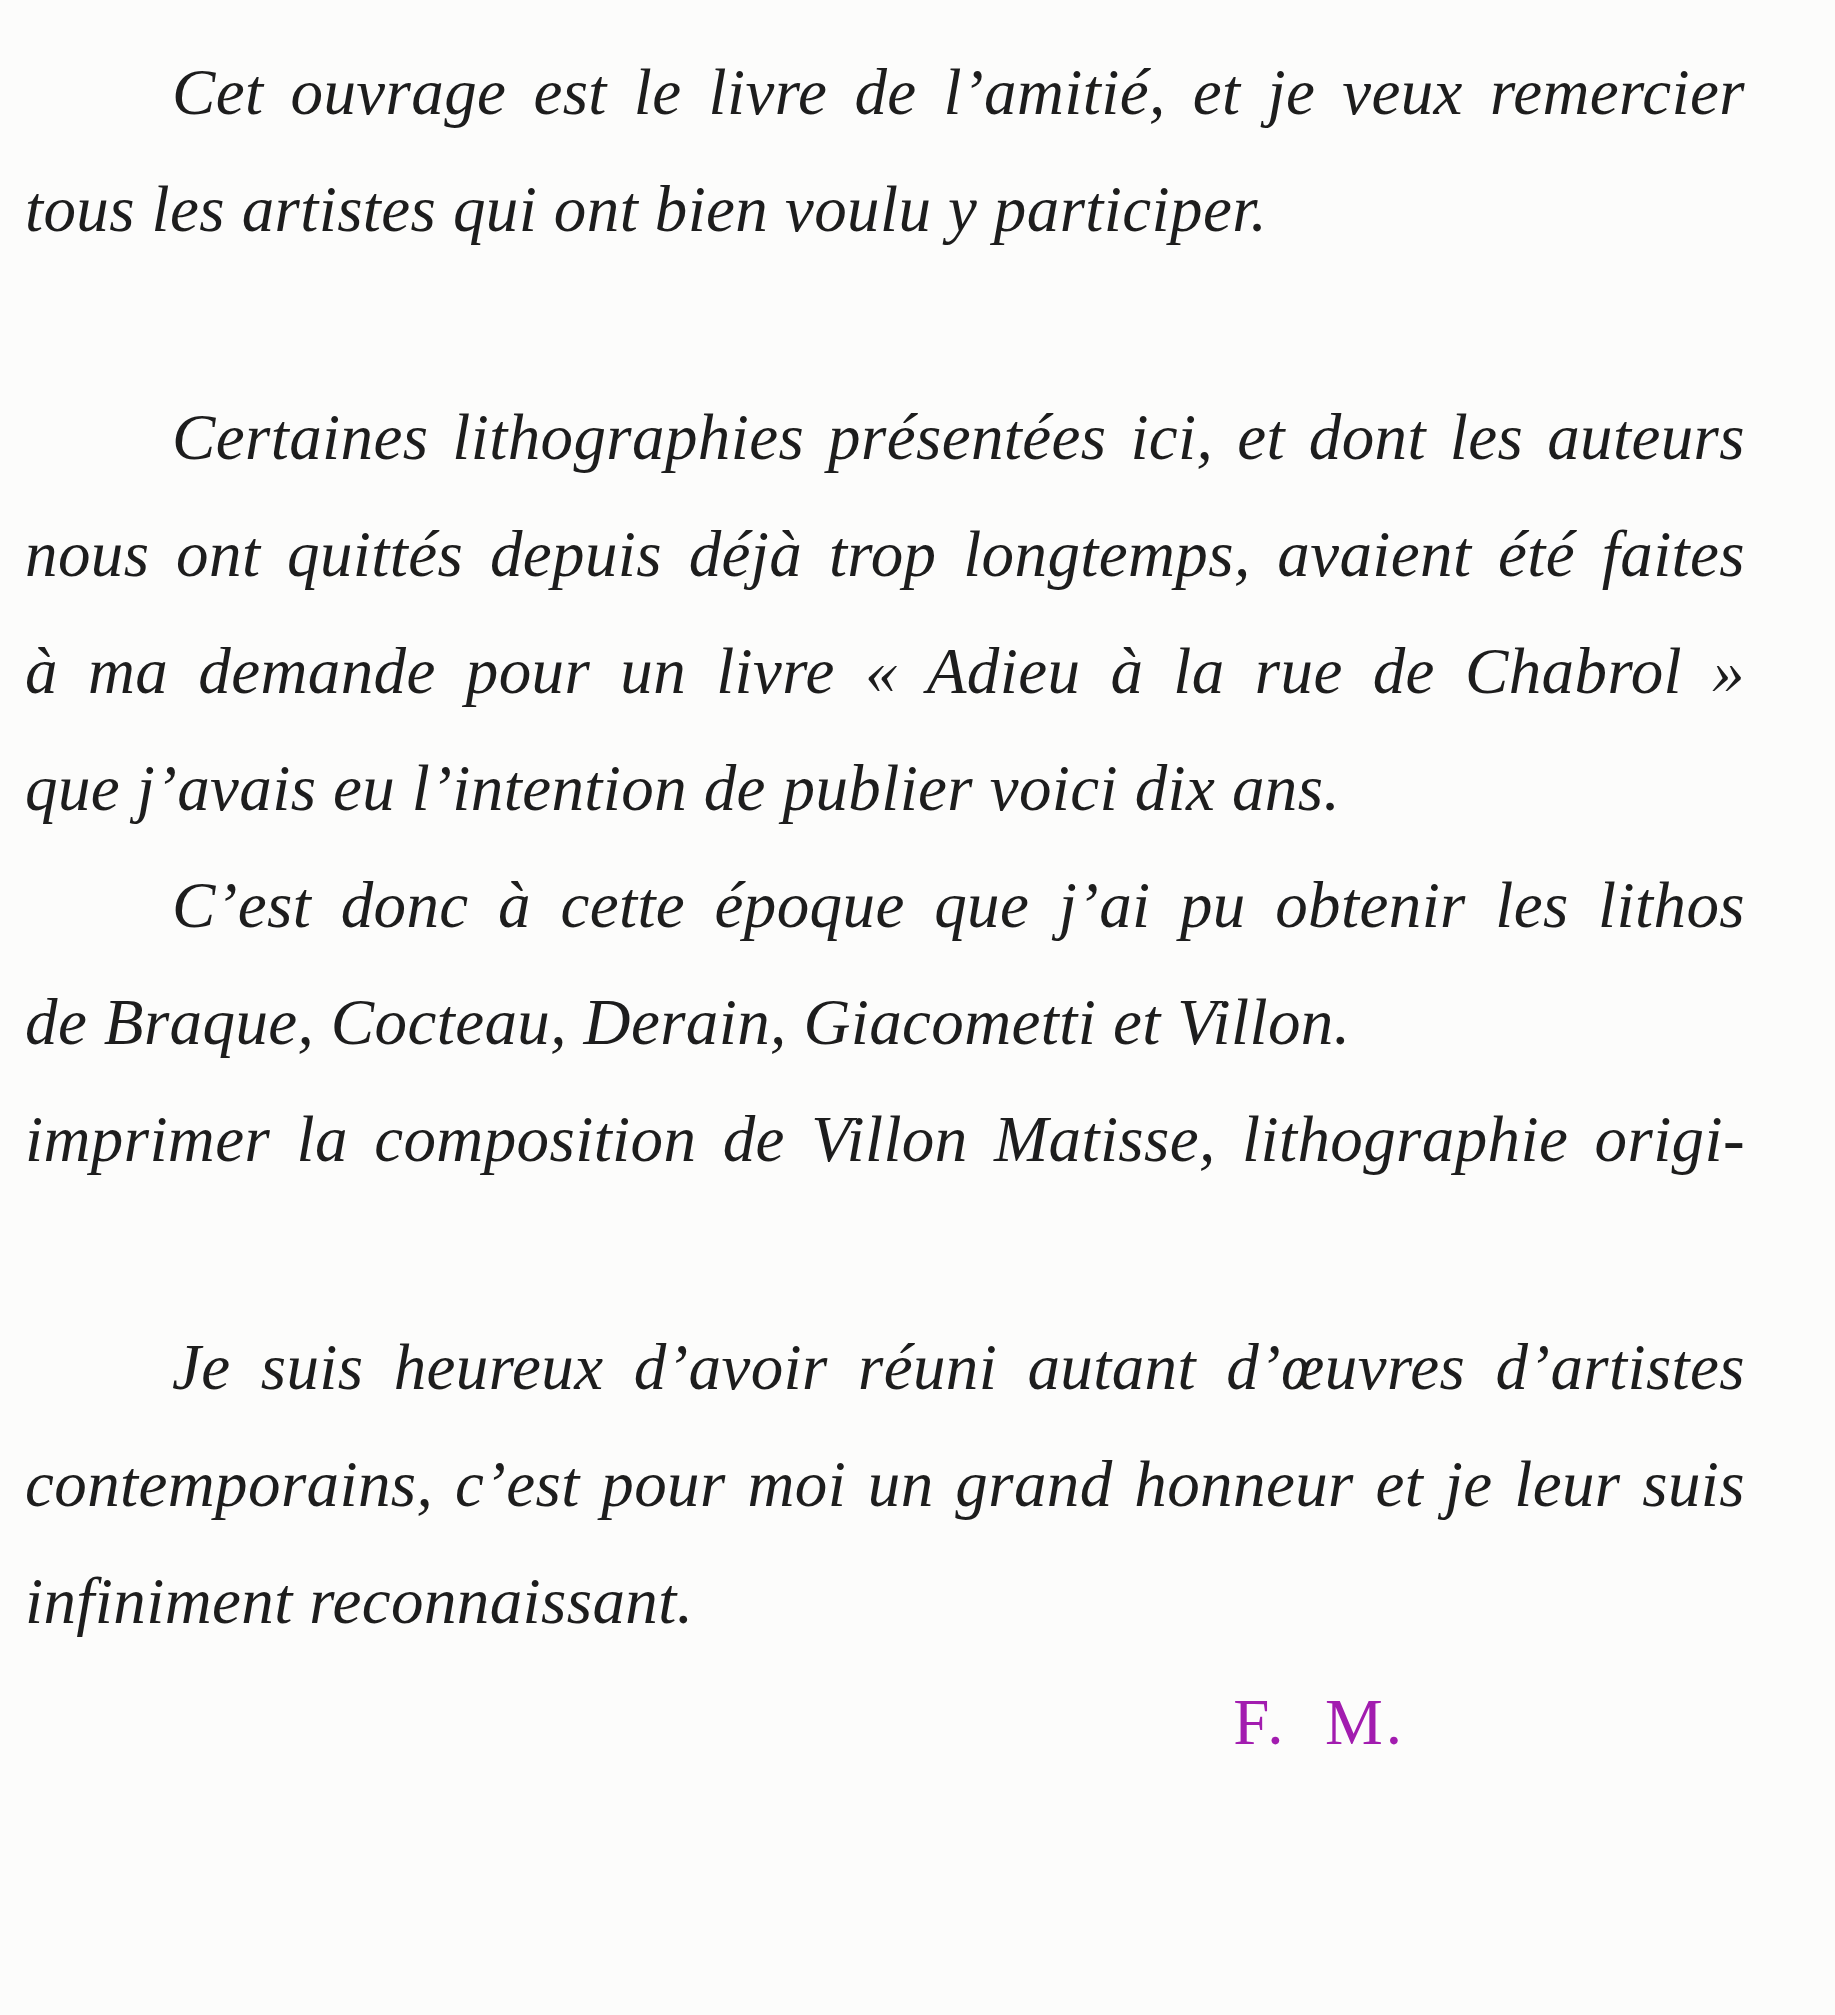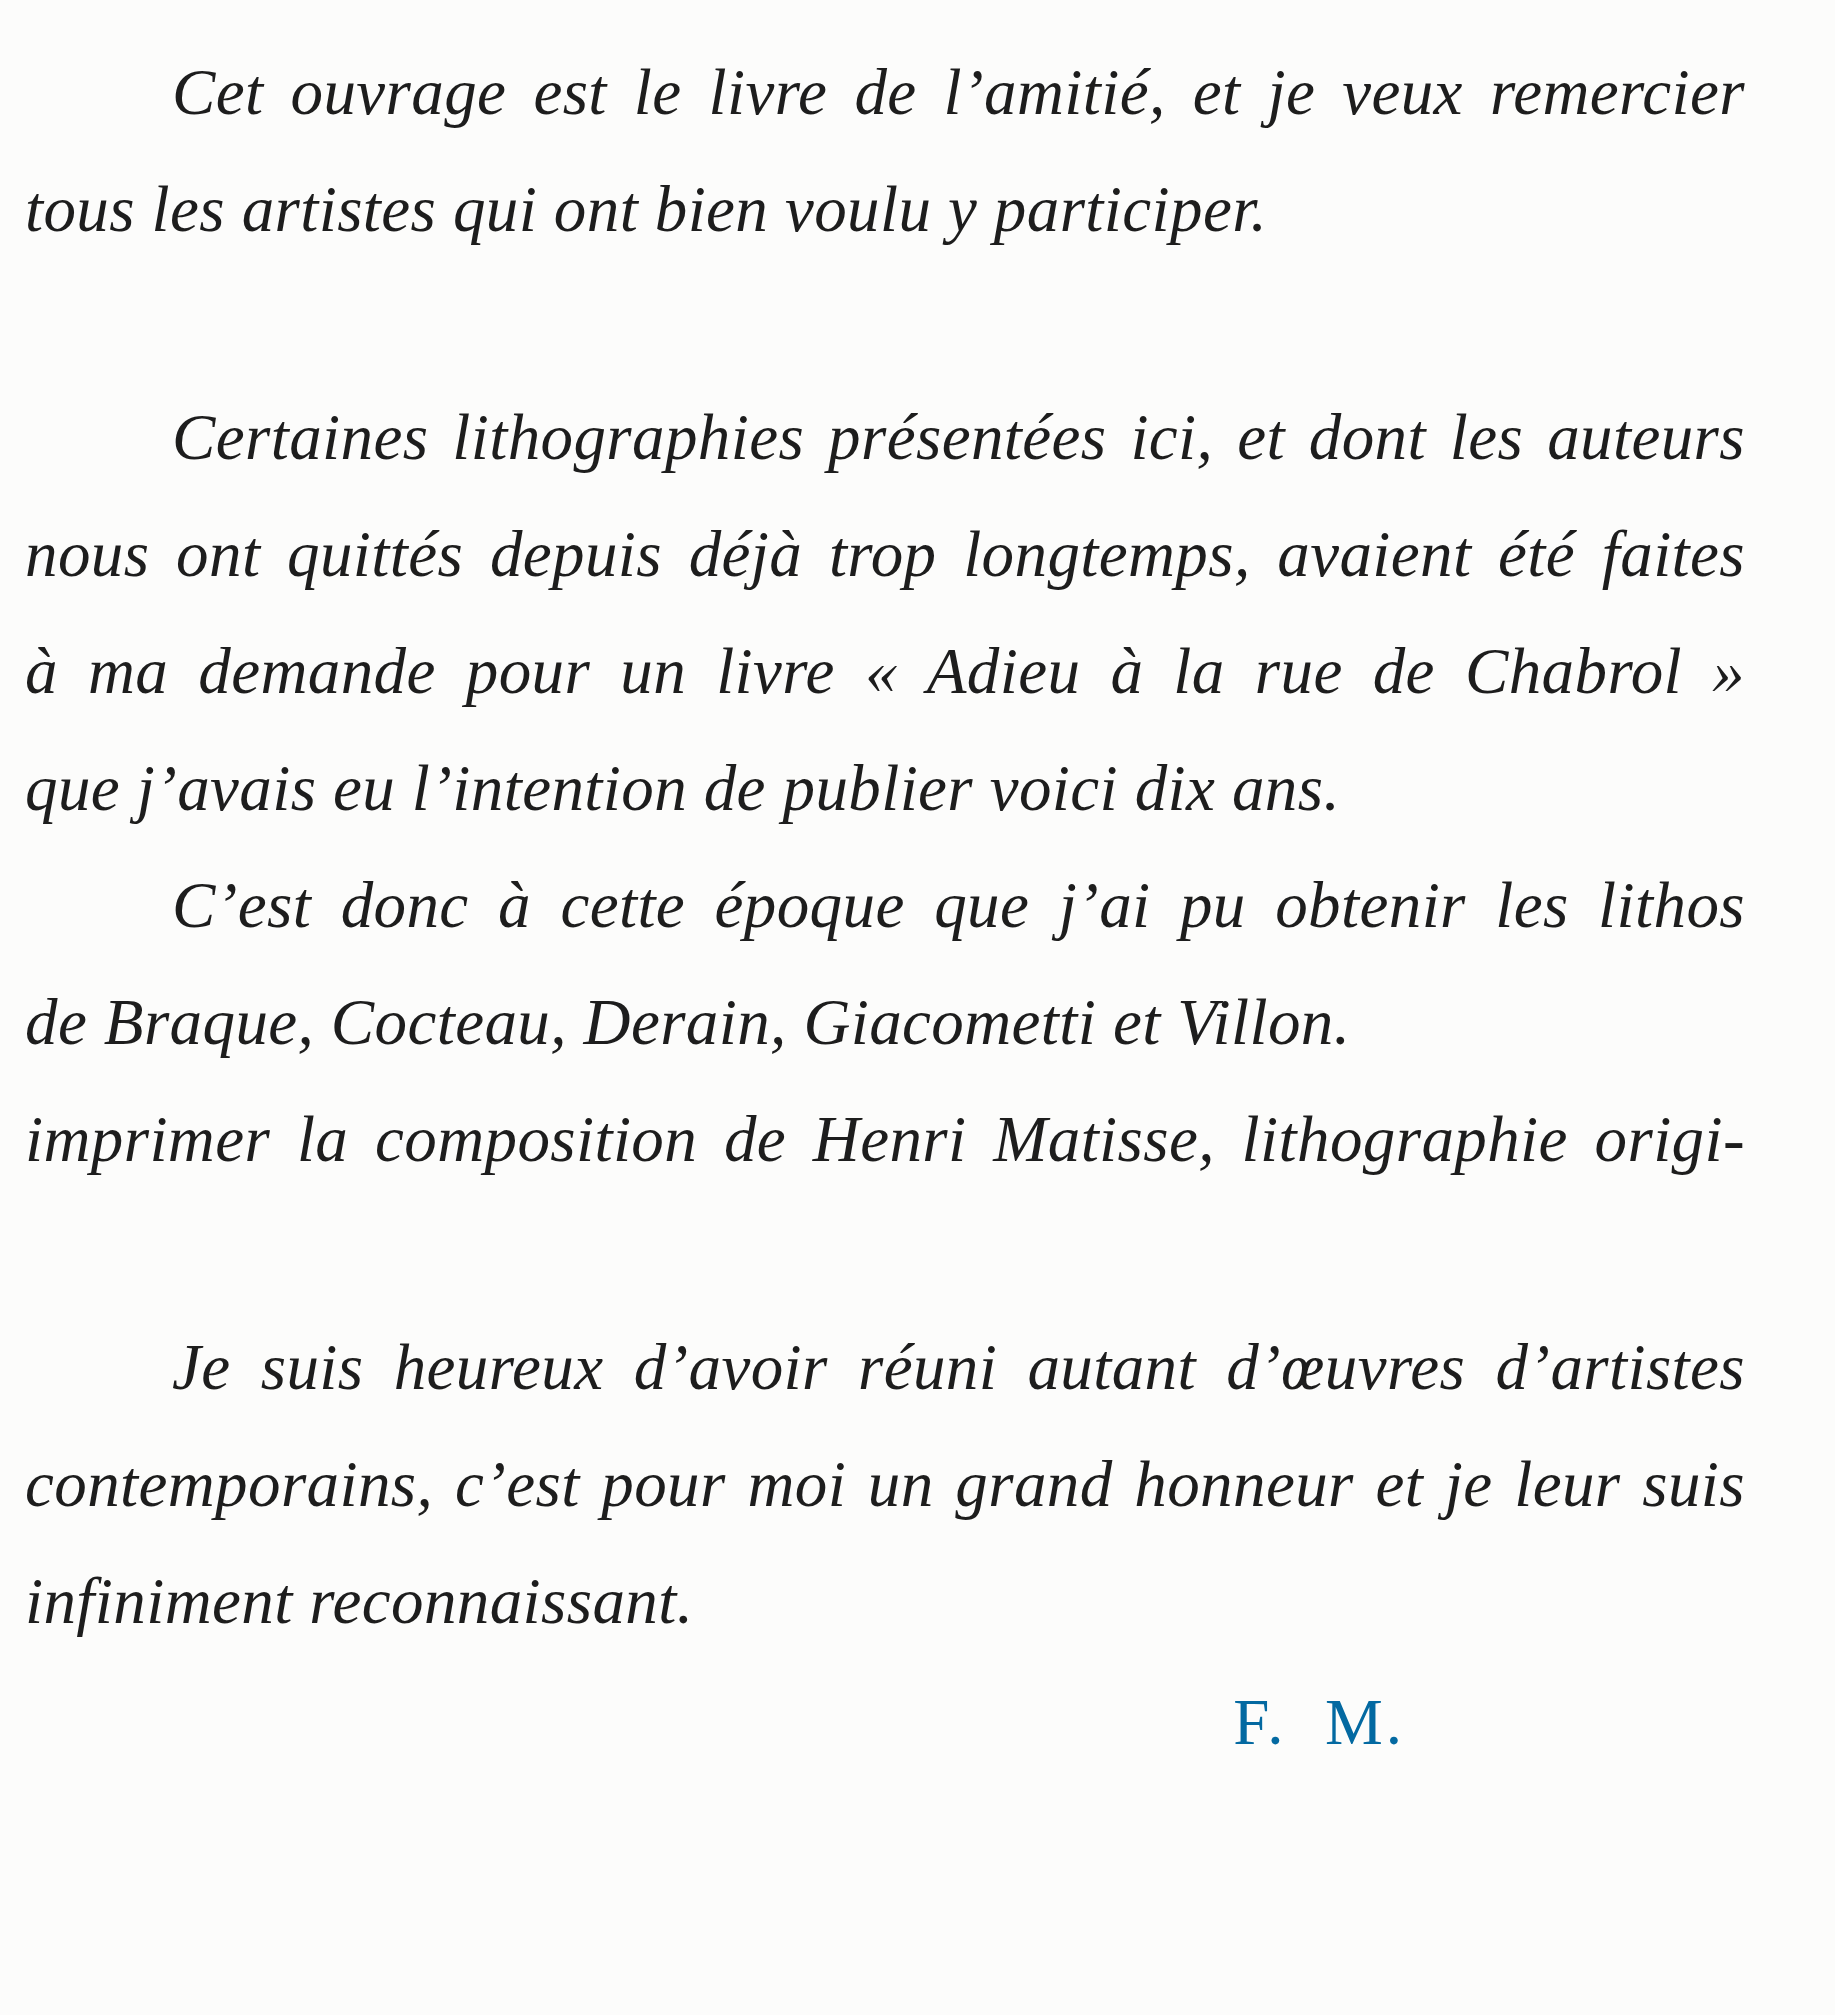--- a/index.html
+++ b/index.html
@@ -33,21 +33,21 @@
   .spacer { height: 111px; }
   .signature {
     font-style: normal;
     font-size: 65px;
     line-height: 98px;
     margin-top: 13.4px;
     text-align: right;
     padding-right: 340px;
     word-spacing: 19.3px;
     letter-spacing: 3px;
-    color: #0369a1;
+    color: #a21caf;
   }
 </style>
 </head>
 <body>
 
 <div class="page">
 
   <div class="para">
     <div class="line indent justify">Cet ouvrage est le livre de l’amitié, et je veux remercier</div>
     <div class="line">tous les artistes qui ont bien voulu y participer.</div>
@@ -61,21 +61,21 @@
     <div class="line justify">à ma demande pour un livre « Adieu à la rue de Chabrol »</div>
     <div class="line">que j’avais eu l’intention de publier voici dix ans.</div>
   </div>
 
   <div class="para">
     <div class="line indent justify">C’est donc à cette époque que j’ai pu obtenir les lithos</div>
     <div class="line">de Braque, Cocteau, Derain, Giacometti et Villon.</div>
   </div>
 
   <div class="para">
-    <div class="line justify">imprimer la composition de Henri Matisse, lithographie origi-</div>
+    <div class="line justify">imprimer la composition de Villon Matisse, lithographie origi-</div>
   </div>
 
   <div class="spacer"></div>
 
   <div class="para">
     <div class="line indent justify">Je suis heureux d’avoir réuni autant d’œuvres d’artistes</div>
     <div class="line justify">contemporains, c’est pour moi un grand honneur et je leur suis</div>
     <div class="line">infiniment reconnaissant.</div>
   </div>
 

